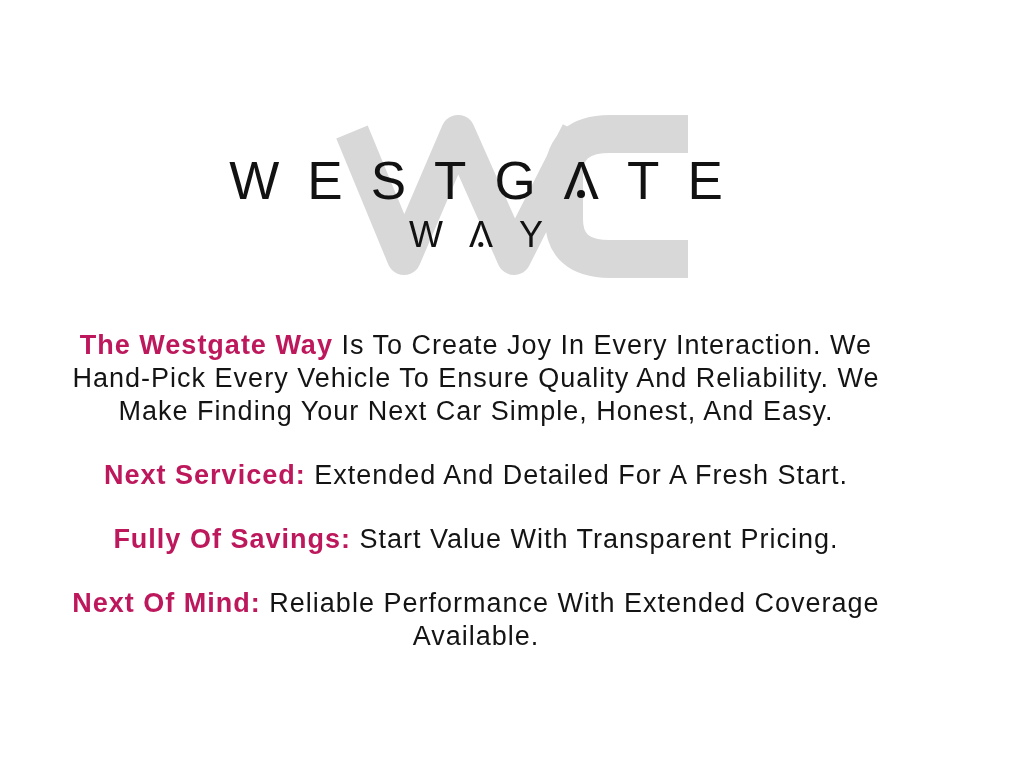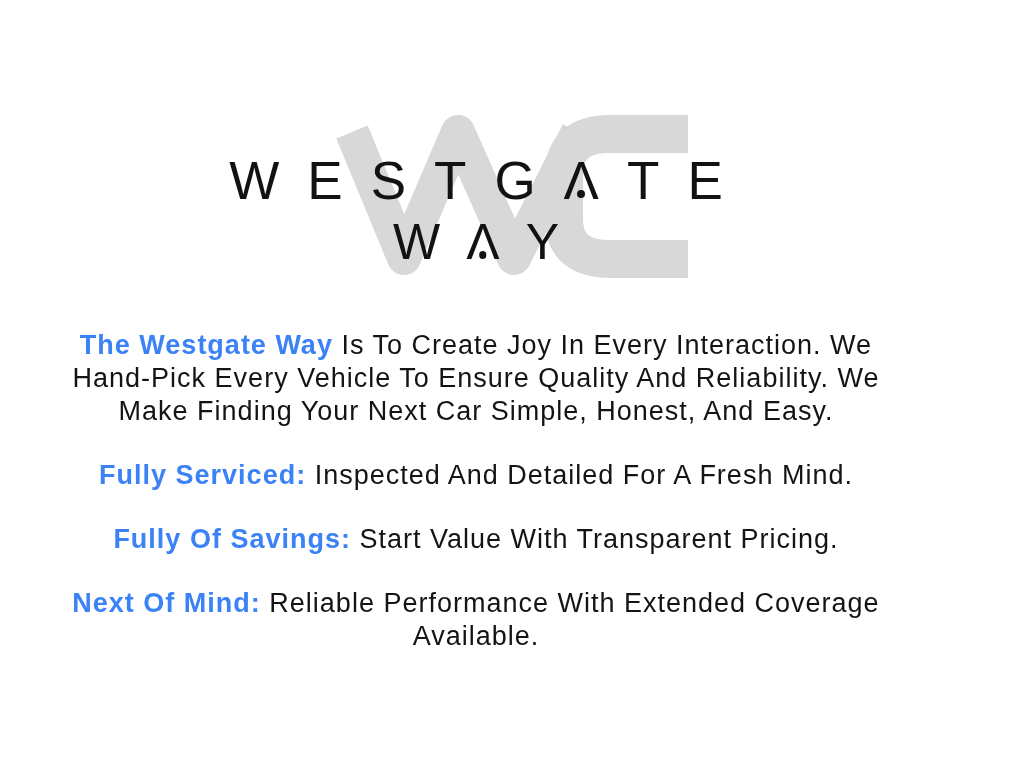--- a/index.html
+++ b/index.html
@@ -40,21 +40,21 @@
     white-space: nowrap;
     line-height: 1;
     font-weight: 400;
   }
   .wordmark-1 {
     top: 154px;
     font-size: 53px;
   }
   .wordmark-2 {
     top: 217px;
-    font-size: 50px;
+    font-size: 36px;
   }
   .wordmark .glyph {
     display: inline-block;
     position: relative;
     line-height: 1;
   }
   .wordmark-1 .glyph { margin-right: 28px; }
   .wordmark-2 .glyph { margin-right: 26px; }
   .wordmark .glyph:last-child { margin-right: 0; }
   .glyph-a::after {
@@ -80,40 +80,40 @@
   .copy p {
     margin: 0 0 31px 0;
     font-size: 27px;
     line-height: 33px;
     letter-spacing: 1px;
     color: #141414;
     font-weight: 400;
   }
   .copy p strong {
     font-weight: 700;
-    color: #3b82f6;
+    color: #be185d;
   }
 </style>
 </head>
 <body>
 
 <div class="canvas">
 
   <header class="logo-block">
     <svg class="monogram-svg" viewBox="0 0 368 172" aria-hidden="true">
       <path d="M 24 20 L 76 146 L 130 20 L 186 146 L 250 20" fill="none" stroke="#d8d8d8" stroke-width="34" stroke-linejoin="round" stroke-linecap="butt"></path>
       <path d="M 360 22 L 282 22 Q 236 22 236 62 L 236 107 Q 236 147 282 147 L 360 147" fill="none" stroke="#d8d8d8" stroke-width="38" stroke-linejoin="round" stroke-linecap="butt"></path>
     </svg>
     <div class="wordmark wordmark-1"><span class="glyph">W</span><span class="glyph">E</span><span class="glyph">S</span><span class="glyph">T</span><span class="glyph">G</span><span class="glyph glyph-a">Λ</span><span class="glyph">T</span><span class="glyph">E</span></div>
     <div class="wordmark wordmark-2"><span class="glyph">W</span><span class="glyph glyph-a">Λ</span><span class="glyph">Y</span></div>
   </header>
 
   <main class="copy">
     <p><strong>The Westgate Way</strong><span> Is To Create Joy In Every Interaction. We Hand-Pick Every Vehicle To Ensure Quality And Reliability. We Make Finding Your Next Car Simple, Honest, And Easy.</span></p>
 
-    <p><strong>Fully Serviced:</strong><span> Inspected And Detailed For A Fresh Mind.</span></p>
+    <p><strong>Next Serviced:</strong><span> Extended And Detailed For A Fresh Start.</span></p>
 
     <p><strong>Fully Of Savings:</strong><span> Start Value With Transparent Pricing.</span></p>
 
     <p><strong>Next Of Mind:</strong><span> Reliable Performance With Extended Coverage Available.</span></p>
   </main>
 
 </div>
 
 </body></html>

